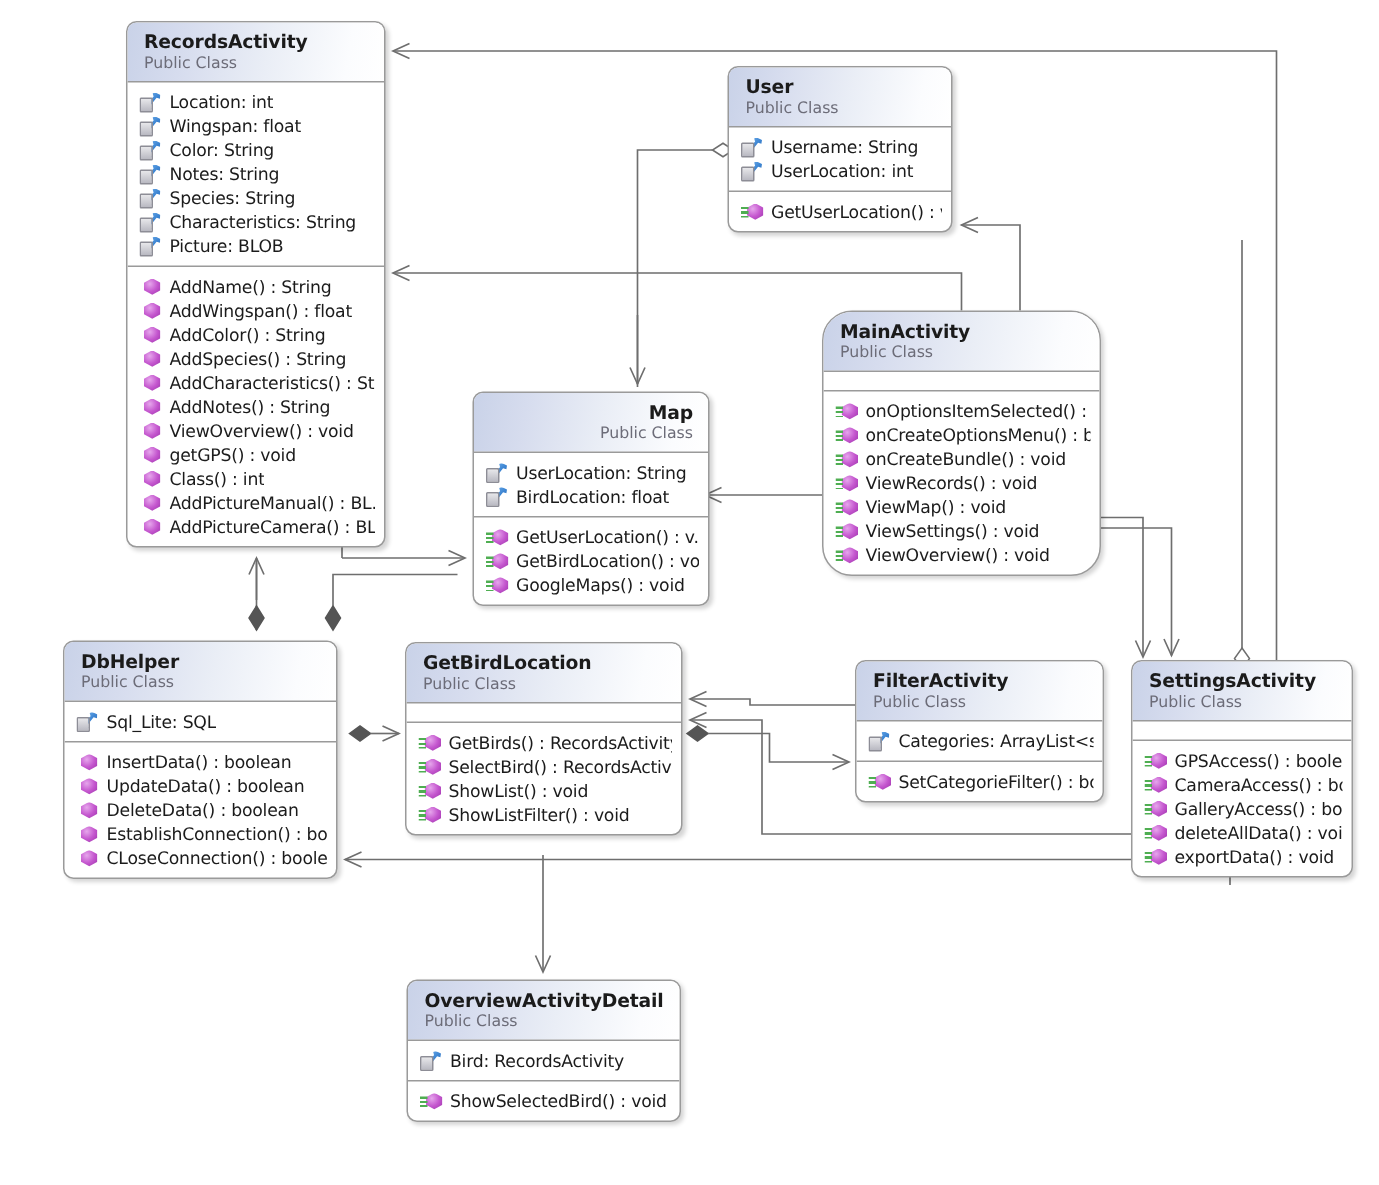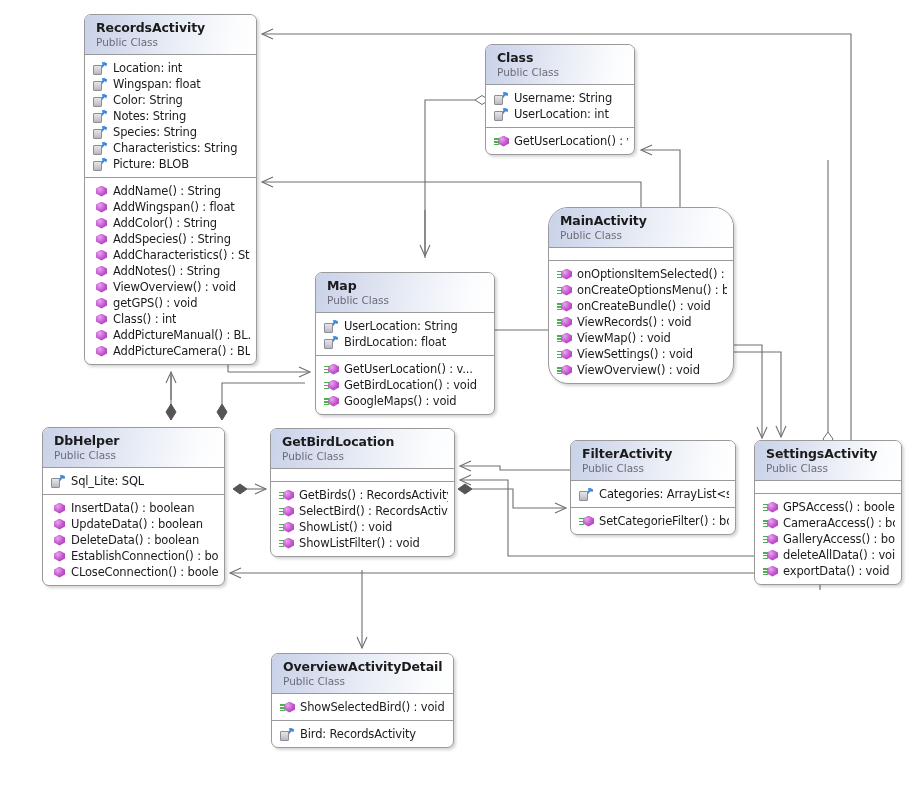--- a/index.html
+++ b/index.html
@@ -278,21 +278,21 @@
             <span class="member-label">AddPictureManual() : BL...</span>
           </div>
           <div class="member">
             <span class="mico meth"></span>
             <span class="member-label">AddPictureCamera() : BL...</span>
           </div>
         </div>
       </div>
       <div class="cls" style="left: 485px; top: 44px; width: 150px;">
         <div class="cls-header">
-          <div class="cls-name">Class</div>
+          <div class="cls-name">User</div>
           <div class="cls-stereo">Public Class</div>
         </div>
         <div class="compartment">
           <div class="member">
             <span class="mico prop"></span>
             <span class="member-label">Username: String</span>
           </div>
           <div class="member">
             <span class="mico prop"></span>
             <span class="member-label">UserLocation: int</span>
@@ -335,21 +335,21 @@
           <div class="member">
             <span class="mico methline"></span>
             <span class="member-label">ViewSettings() : void</span>
           </div>
           <div class="member">
             <span class="mico methline"></span>
             <span class="member-label">ViewOverview() : void</span>
           </div>
         </div>
       </div>
-      <div class="cls" style="left: 315px; top: 272px; width: 180px;">
+      <div class="cls" style="left: 315px; top: 261px; width: 158px; text-align: right;">
         <div class="cls-header">
           <div class="cls-name">Map</div>
           <div class="cls-stereo">Public Class</div>
         </div>
         <div class="compartment">
           <div class="member">
             <span class="mico prop"></span>
             <span class="member-label">UserLocation: String</span>
           </div>
           <div class="member">
@@ -478,26 +478,26 @@
           </div>
         </div>
       </div>
       <div class="cls" style="left: 271px; top: 653px; width: 183px;">
         <div class="cls-header">
           <div class="cls-name">OverviewActivityDetail</div>
           <div class="cls-stereo">Public Class</div>
         </div>
         <div class="compartment">
           <div class="member">
+            <span class="mico prop"></span>
+            <span class="member-label">Bird: RecordsActivity</span>
+          </div>
+        </div>
+        <div class="compartment">
+          <div class="member">
             <span class="mico methline"></span>
             <span class="member-label">ShowSelectedBird() : void</span>
           </div>
         </div>
-        <div class="compartment">
-          <div class="member">
-            <span class="mico prop"></span>
-            <span class="member-label">Bird: RecordsActivity</span>
-          </div>
-        </div>
       </div>
     </div>
 
 </div>
 
 </body></html>

